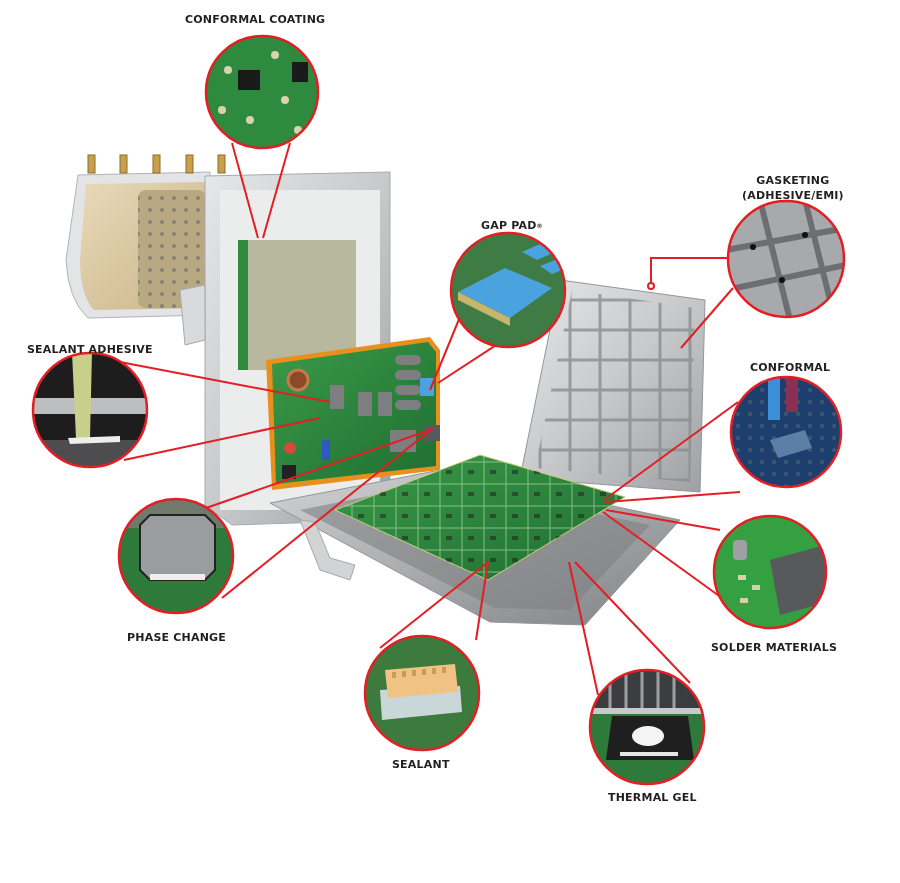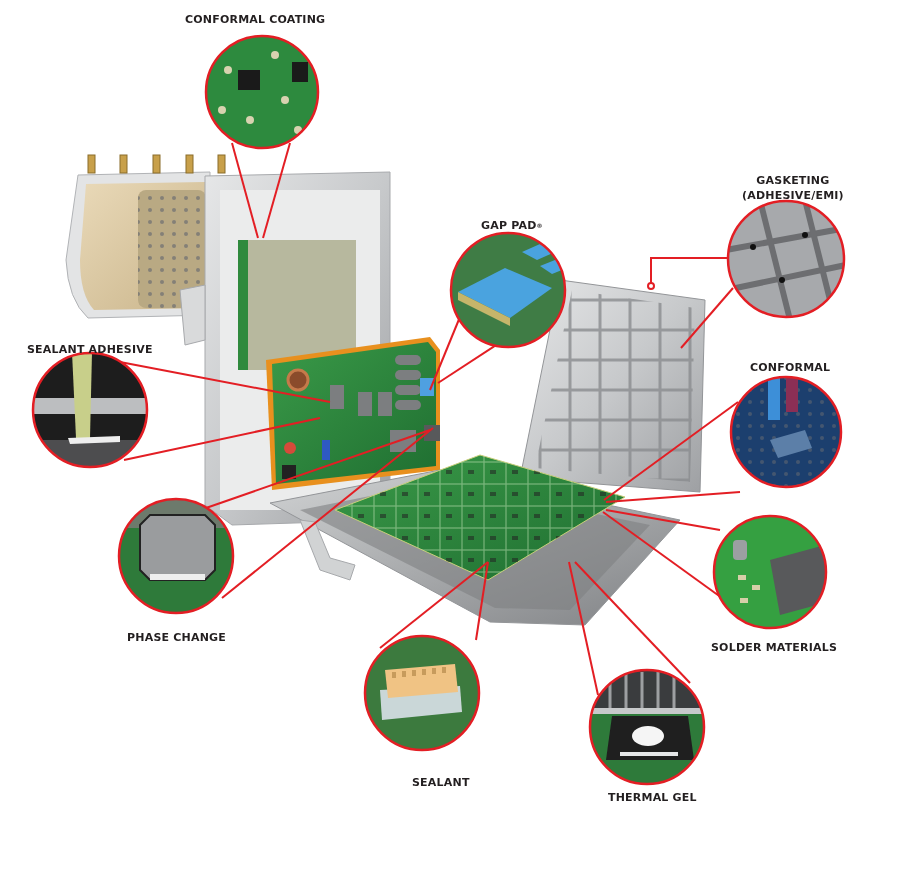--- a/index.html
+++ b/index.html
@@ -296,17 +296,17 @@
 </div>
 
 <div class="label" style="left:27px; top:342px;">SEALANT ADHESIVE</div>
 
 <div class="label" style="left:750px; top:360px;">CONFORMAL</div>
 
 <div class="label" style="left:127px; top:630px;">PHASE CHANGE</div>
 
 <div class="label" style="left:711px; top:640px;text-align:center;">SOLDER MATERIALS</div>
 
-<div class="label" style="left:392px; top:775px;margin-left:20px;">SEALANT</div>
+<div class="label" style="left:392px; top:757px;">SEALANT</div>
 
 <div class="label" style="left:608px; top:790px;">THERMAL GEL</div>
 
 </div>
 
 </body></html>

